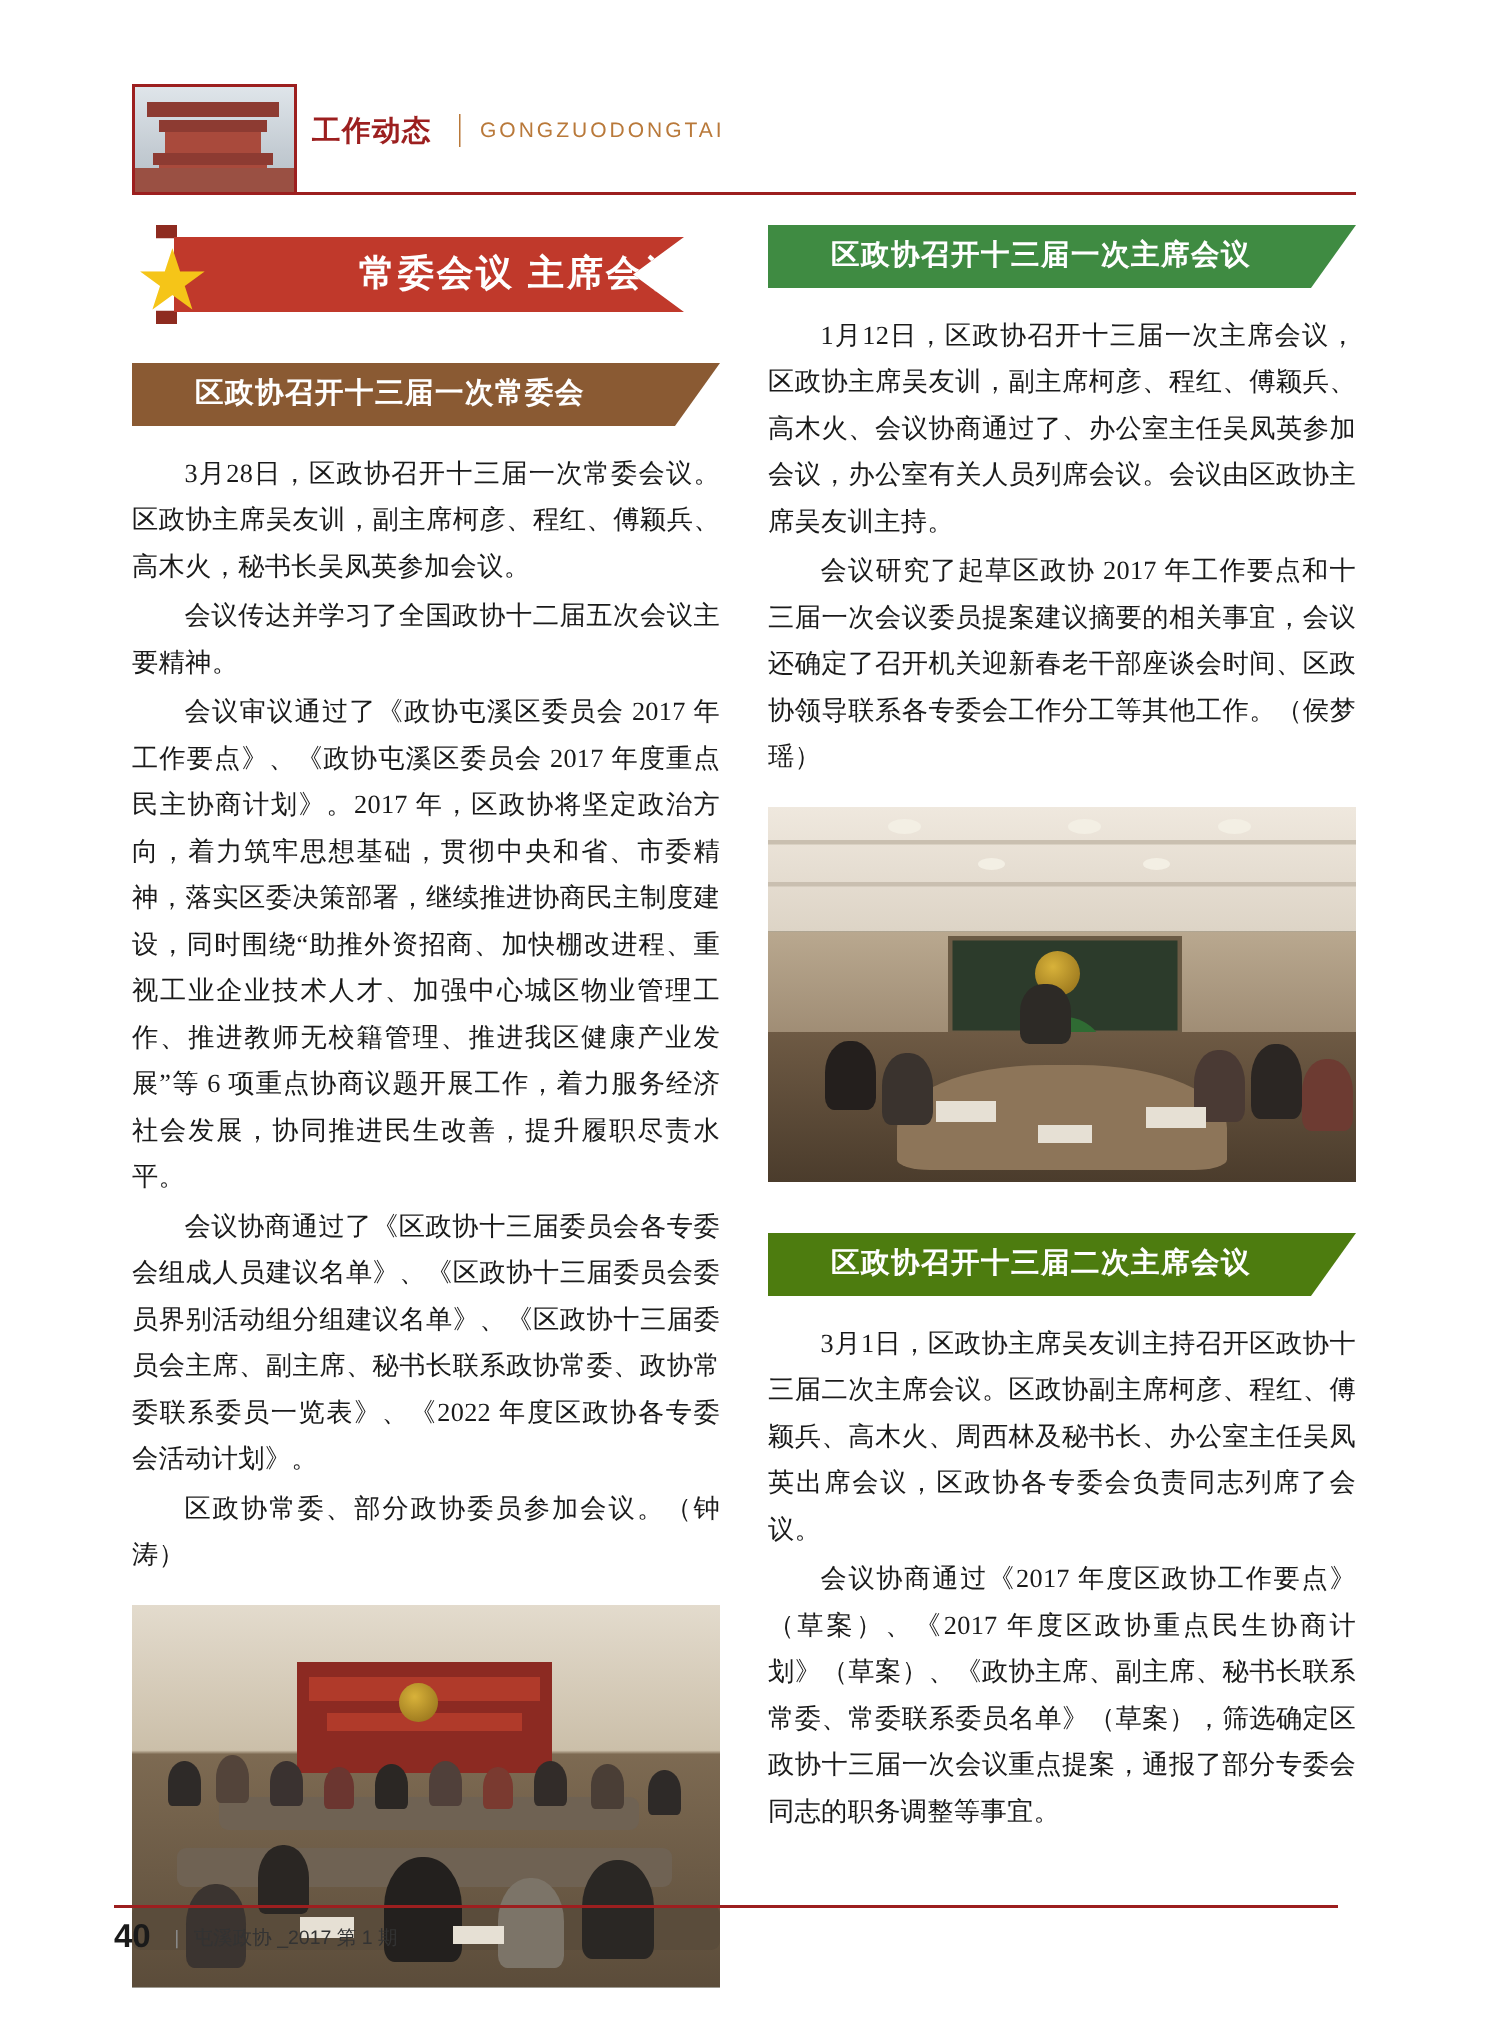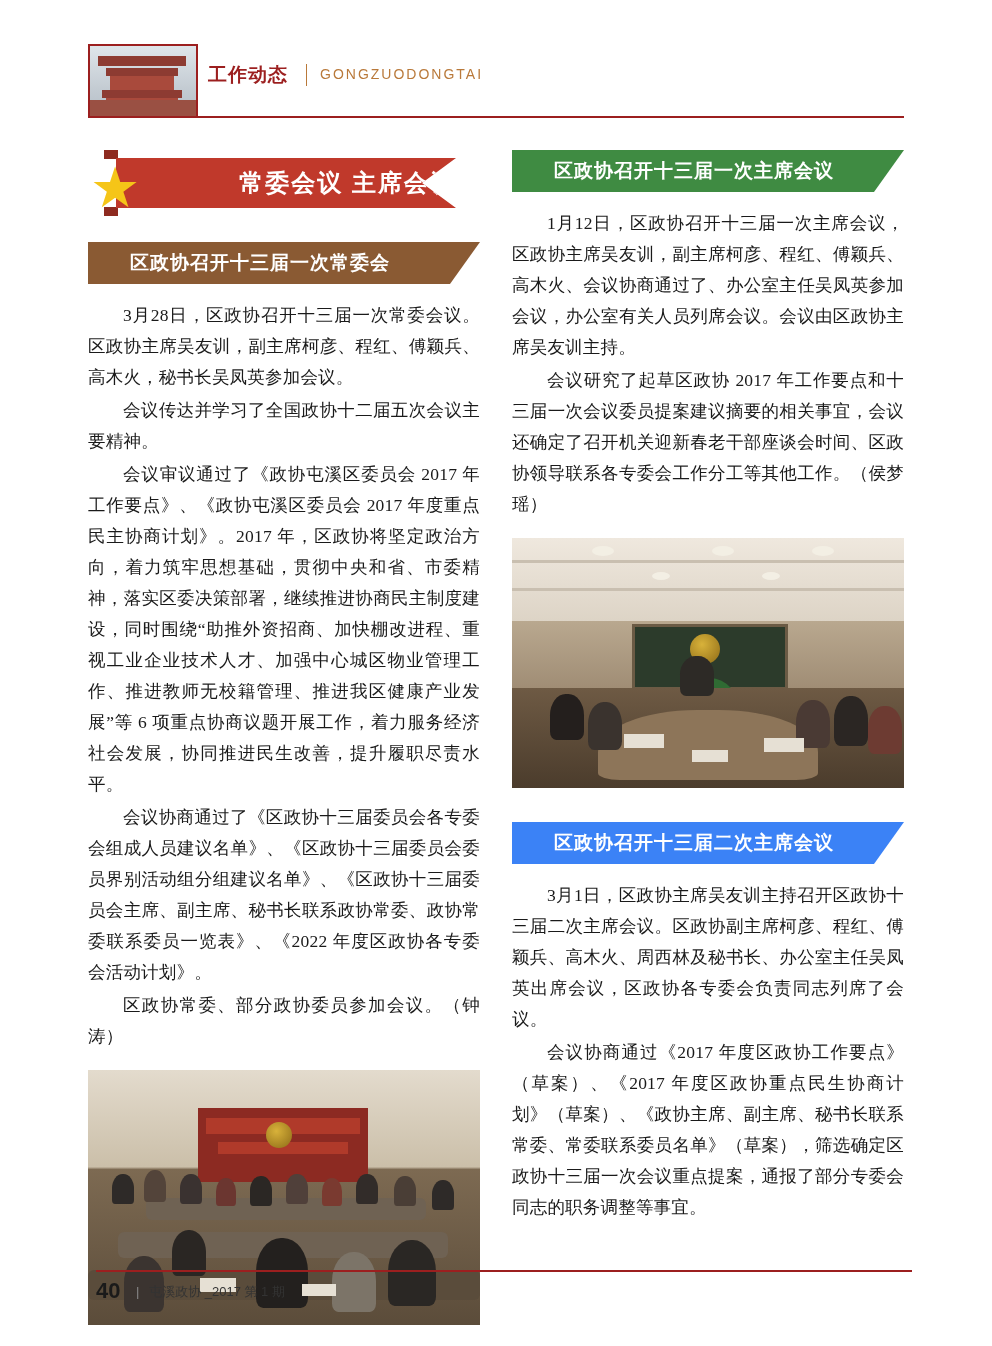--- a/index.html
+++ b/index.html
@@ -18,21 +18,21 @@
   .page {
     position: absolute;
     inset: 0;
     background: #fff;
   }
 
   
   .header {
     position: absolute;
     left: 88px;
-    top: 44px;
+    top: 56px;
     width: 816px;
     height: 74px;
     text-align: right;
   }
   .header-logo {
     position: absolute;
     left: 0;
     top: 0;
     width: 106px;
     height: 70px;
@@ -173,21 +173,21 @@
     position: absolute;
     right: 0;
     top: 0;
     width: 30px;
     height: 42px;
     background: #fff;
     clip-path: polygon(100% 0, 100% 100%, 0 100%);
   }
   .bar-brown { background: #8a5a33; }
   .bar-green { background: #3f8b42; }
-  .bar-red   { background: #3b82f6; }
+  .bar-red   { background: #4d7c0f; }
 
   
   p.body {
     margin: 0 0 2px 0;
     font-size: 17.5px;
     line-height: 31px;
     text-align: justify;
     text-indent: 2em;
     letter-spacing: 0.2px;
   }
@@ -269,21 +269,21 @@
     border-radius: 6px;
   }
   .hall-person {
     position: absolute;
     border-radius: 48% 48% 14% 14%;
   }
 
   
   .footer {
     position: absolute;
-    left: 96px;
+    left: 76px;
     bottom: 42px;
     width: 816px;
     margin-top: 10px;
   }
   .footer-rule {
     width: 100%;
     height: 2px;
     background: #9c1f1f;
     margin-bottom: 6px;
   }

